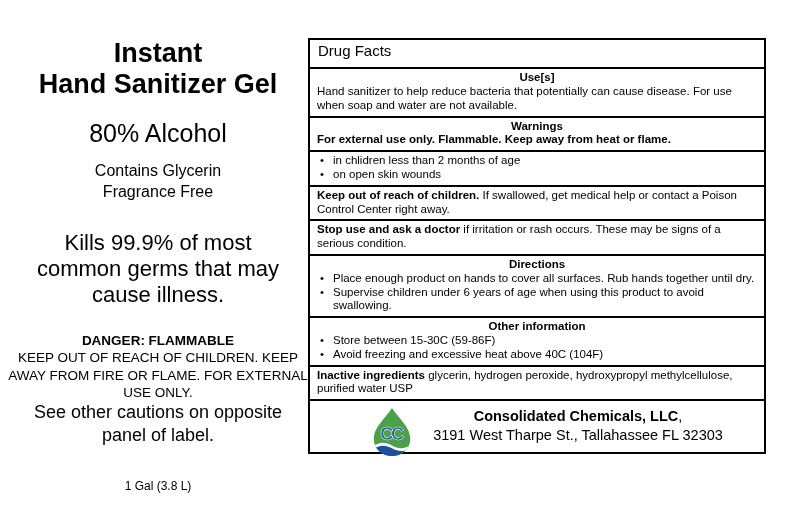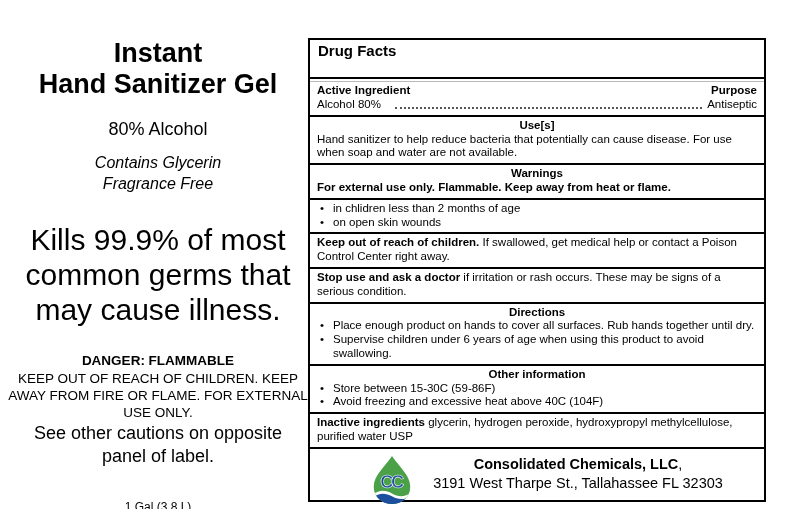--- a/index.html
+++ b/index.html
@@ -5,34 +5,34 @@
   html, body { margin:0; padding:0; }
   body {
     width:800px; height:509px; background:#ffffff; color:#000;
     font-family:"Liberation Sans", sans-serif; position:relative; overflow:hidden;
     -webkit-font-smoothing:antialiased;
   }
 
   
   .left-panel { position:absolute; left:0; top:0; width:316px; height:509px; text-align:center; }
   .lp-title   { margin-top:38px; font-size:27px; font-weight:bold; line-height:1.15; }
-  .lp-alcohol { margin-top:19px; font-size:18px; }
-  .lp-contains{ margin-top:13px; font-style:italic; font-size:16px; line-height:1.3;text-align:center; }
-  .lp-claim   { margin:27px auto 0; width:276px; font-size:30px; line-height:1.18; }
+  .lp-alcohol { margin-top:19px; font-size:25px; }
+  .lp-contains{ margin-top:13px; font-size:16px; line-height:1.3;text-align:center; }
+  .lp-claim   { margin:27px auto 0; width:276px; font-size:22px; line-height:1.18; }
   .lp-danger-heading { margin-top:25px; font-size:13.5px; font-weight:bold; line-height:1.25; }
   .lp-danger-body    { margin:0 auto; width:302px; font-size:13.5px; line-height:1.28; }
   .lp-see     { margin:0 auto; width:276px; font-size:18px; line-height:1.28; }
   .lp-size    { margin-top:32px; font-size:12px; }
 
   
   .df-box {
     position:absolute; left:308px; top:38px; width:458px;
     border:2px solid #000; background:#fff; box-sizing:border-box;
   }
-  .df-header { padding:2px 8px 18px; font-size:15px; font-weight:bold; line-height:1.15; }
+  .df-header { padding:2px 8px 8px; font-size:15px; font-weight:normal; line-height:1.15; }
   .df-sec { border-top:2px solid #000; padding:2px 7px 3px; font-size:11.5px; line-height:1.2; }
   .gray-dash { border-top:1px solid #b9b9b9; margin:0 -7px 2px; }
   .b { font-weight:bold; }
   .sec-title { font-weight:bold;text-align:center; }
 
   .ai-head { display:flex; justify-content:space-between; font-weight:bold; }
   .ai-row  { display:flex; align-items:flex-end; }
   .leader  { flex:1; border-bottom:2px dotted #555; margin:0 5px 3px 14px; }
 
   .brow { display:flex; }
@@ -64,32 +64,20 @@
   <div class="lp-danger-heading">DANGER: FLAMMABLE</div>
   <div class="lp-danger-body">KEEP OUT OF REACH OF CHILDREN. KEEP AWAY FROM FIRE OR FLAME. FOR EXTERNAL USE ONLY.</div>
   <div class="lp-see">See other cautions on opposite panel of label.</div>
   <div class="lp-size">1 Gal (3.8 L)</div>
 </div>
 
 <div class="df-box">
 
   <div class="df-header">Drug Facts</div>
 
-  <div class="df-sec">
-    <div class="gray-dash"></div>
-    <div class="ai-head">
-      <span>Active Ingredient</span>
-      <span>Purpose</span>
-    </div>
-    <div class="ai-row">
-      <span>Alcohol 80%</span>
-      <span class="leader"></span>
-      <span>Antiseptic</span>
-    </div>
-  </div>
 
   <div class="df-sec">
     <div class="sec-title">Use[s]</div>
     <div>Hand sanitizer to help reduce bacteria that potentially can cause disease. For use when soap and water are not available.</div>
   </div>
 
   <div class="df-sec">
     <div class="sec-title">Warnings</div>
     <div class="b">For external use only. Flammable. Keep away from heat or flame.</div>
   </div>

